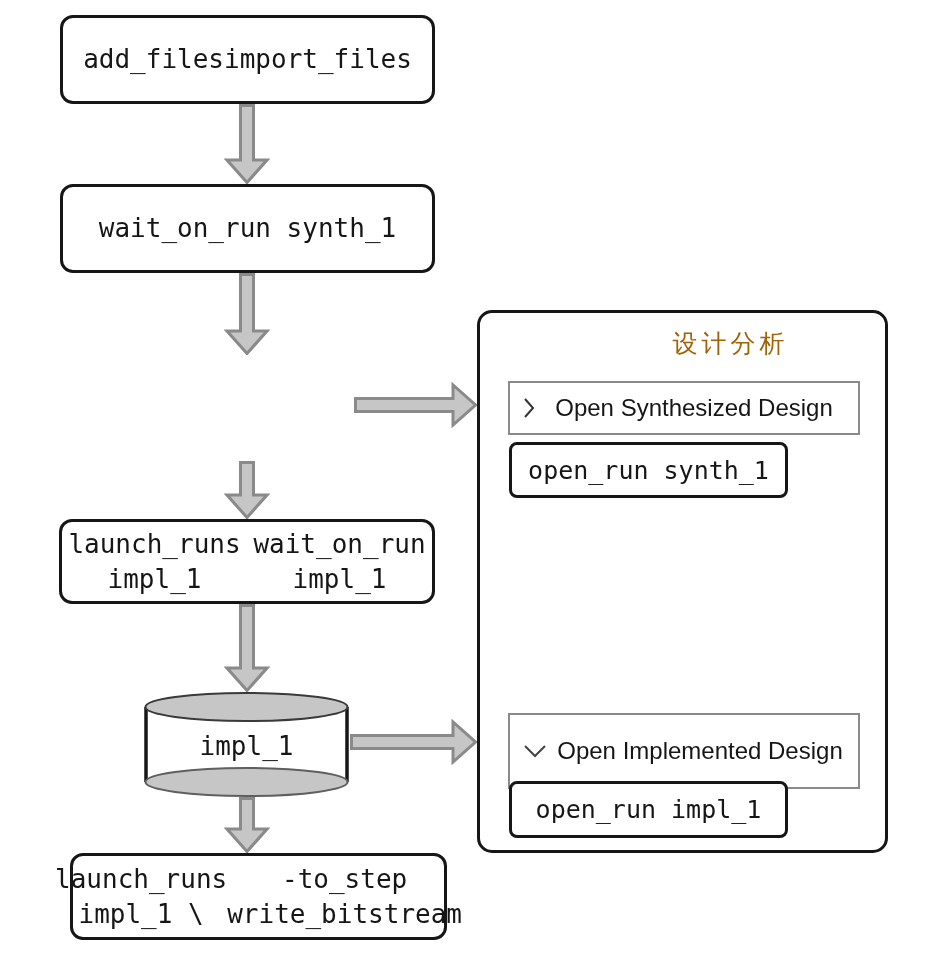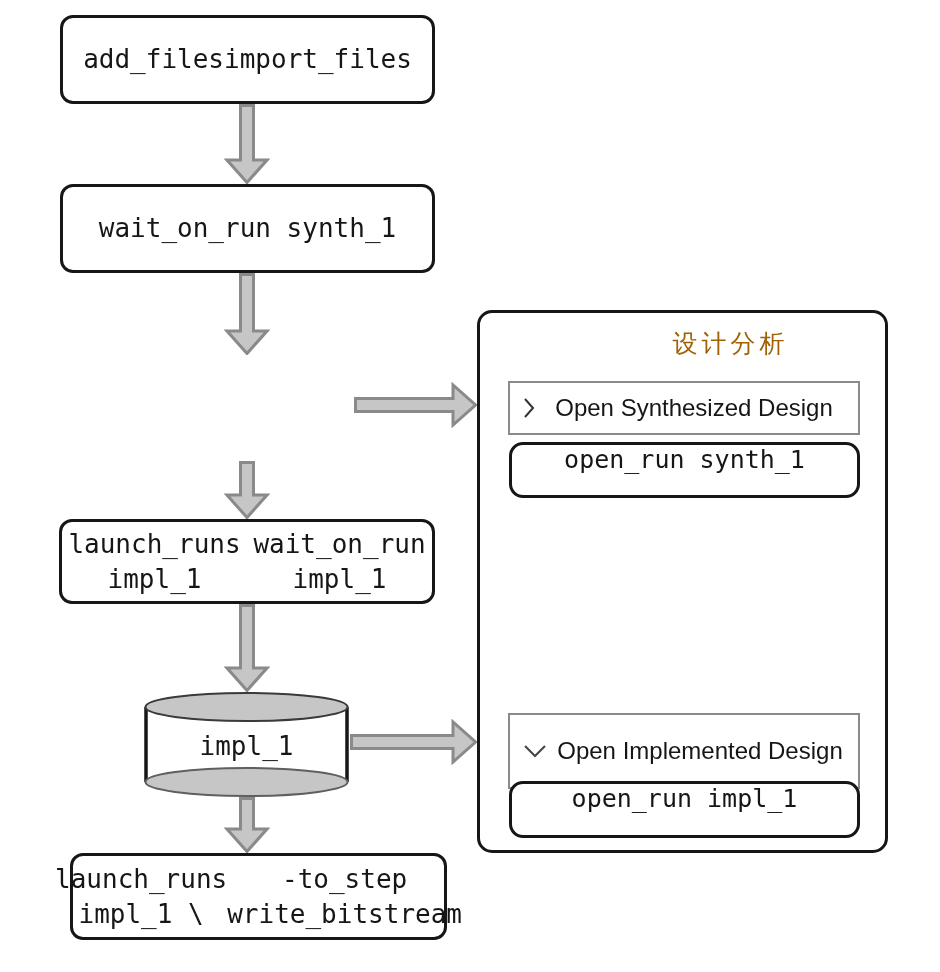--- a/index.html
+++ b/index.html
@@ -29,23 +29,23 @@
   }
   .menu-item{
     position:absolute;left:28px;width:352px;box-sizing:border-box;
     background:#fff;border:2px solid #8a8a8a;
     display:flex;align-items:center;
     font-family:"Liberation Sans",sans-serif;font-size:24px;color:#161616;
   }
   .menu-item .chev{flex:0 0 auto;margin-left:12px;display:flex;align-items:center;}
   .menu-item .menu-label{flex:1 1 auto;text-align:center;padding-right:6px;white-space:nowrap;}
   .cmd-box{
-    position:absolute;left:29px;width:351px;box-sizing:border-box;
-    background:#fff;border:3px solid #161616;border-radius:14px;
-    display:flex;align-items:flex-start;justify-content:center;
+    position:absolute;left:29px;width:279px;box-sizing:border-box;
+    background:#fff;border:3px solid #161616;border-radius:8px;
+    display:flex;align-items:center;justify-content:center;
     font-family:"DejaVu Sans Mono",monospace;font-size:25px;color:#161616;white-space:nowrap;
   }
 </style>
 </head>
 <body>
 
 <div class="canvas">
 
   <div class="box" style="left:60px;top:15px;width:375px;height:89px;">
     <div>add_files</div>

